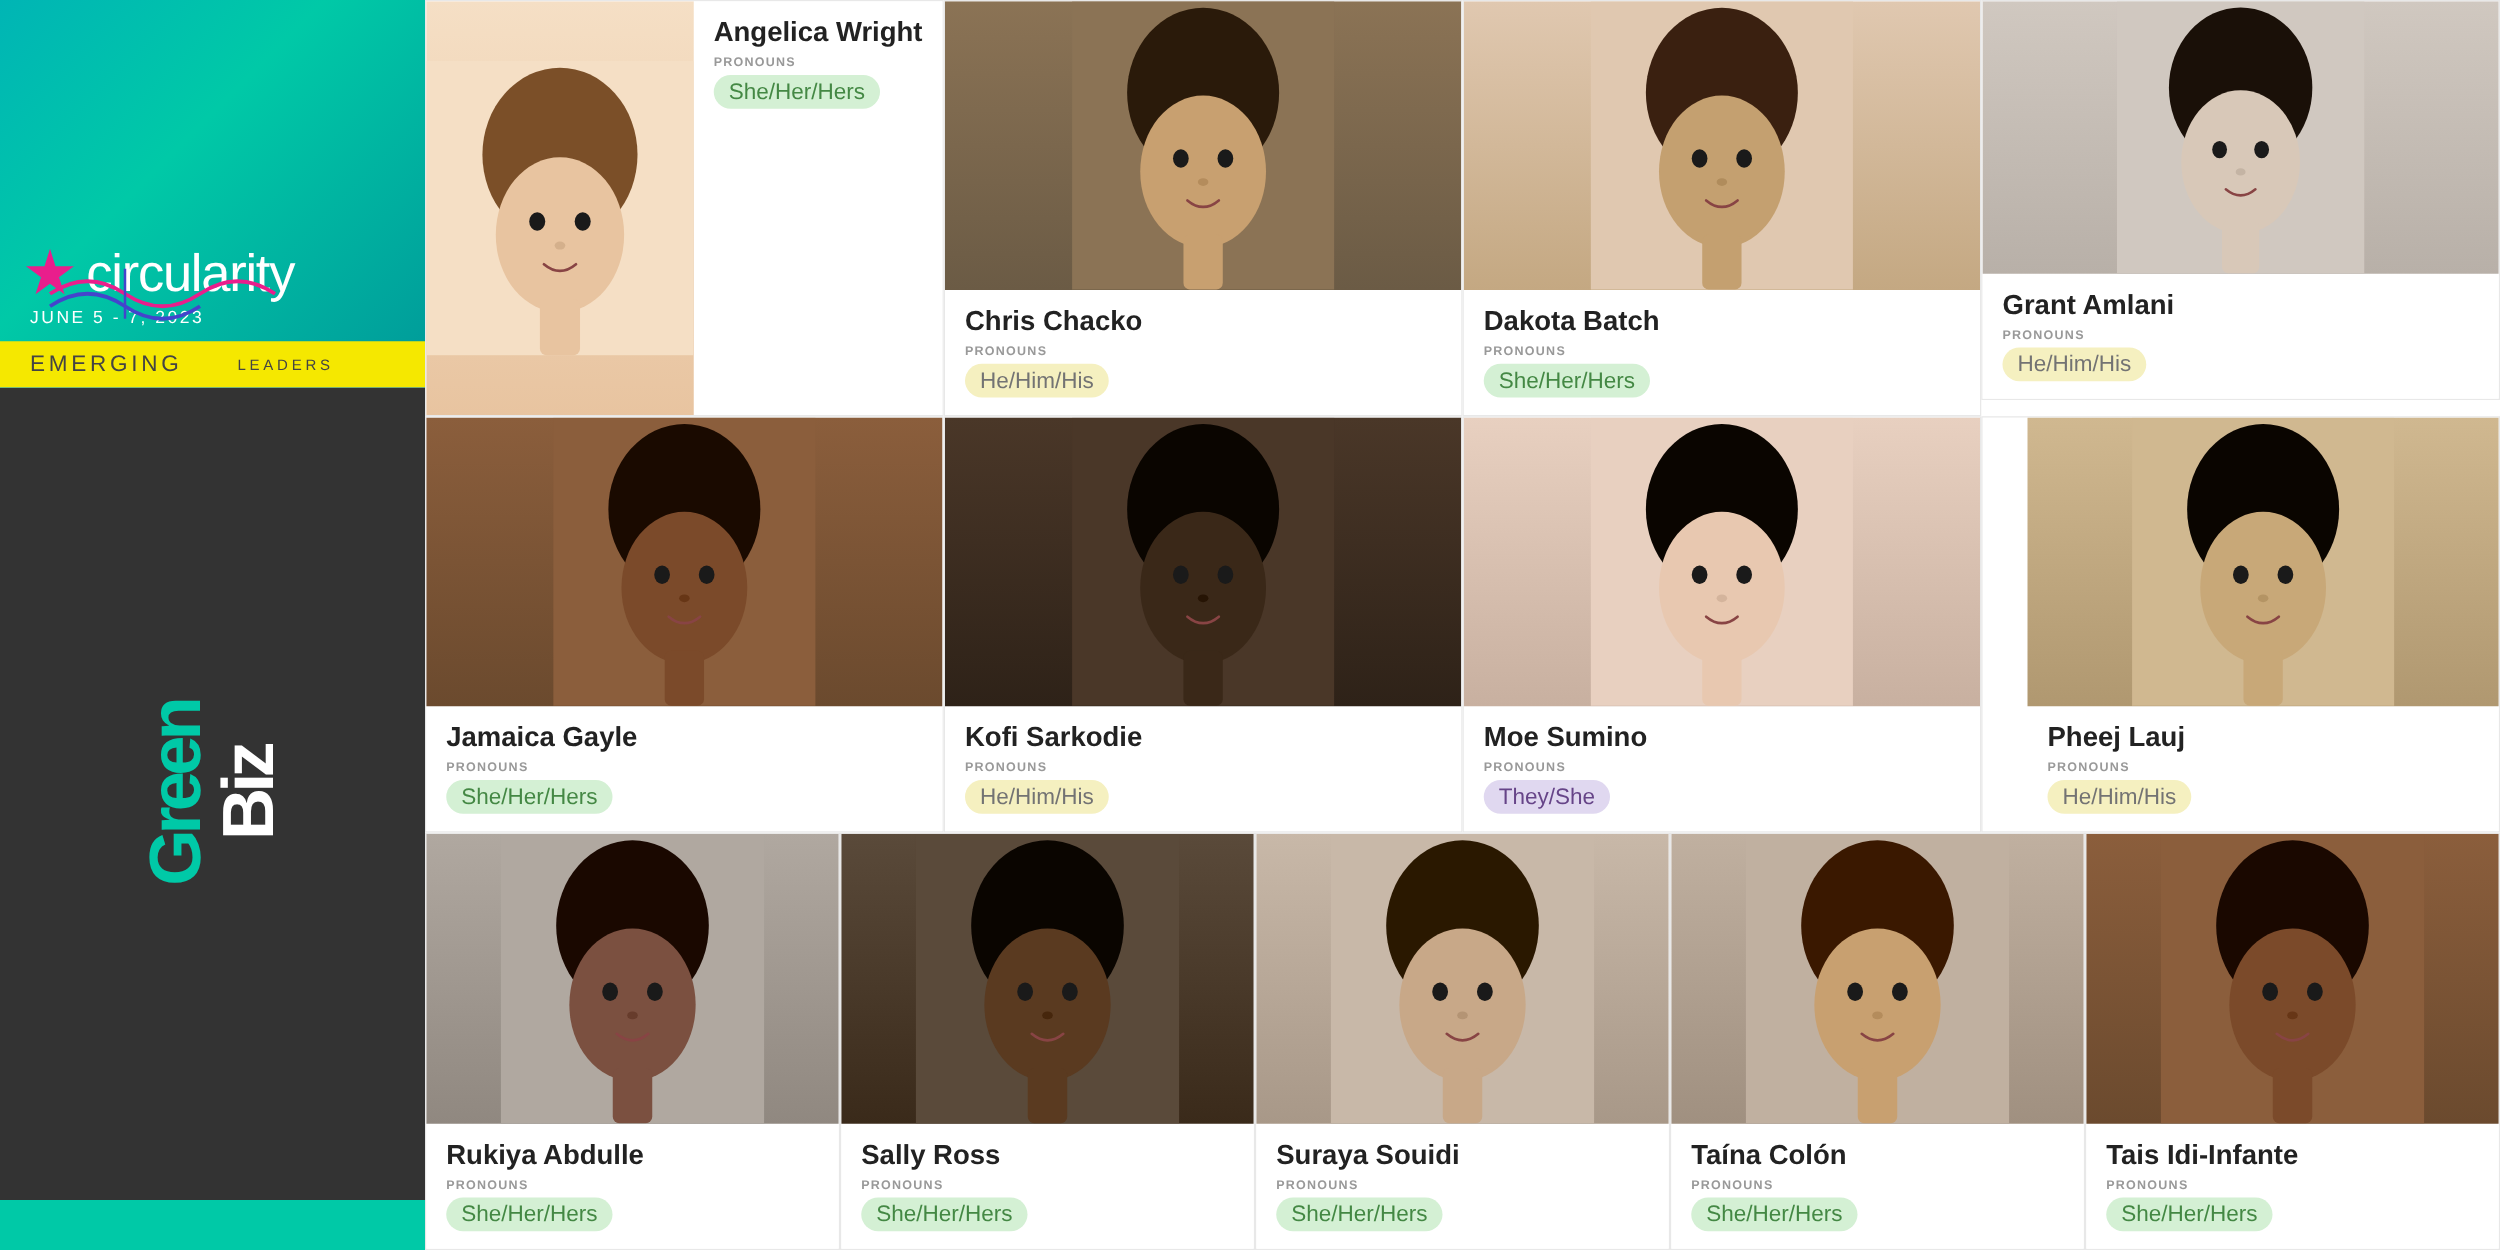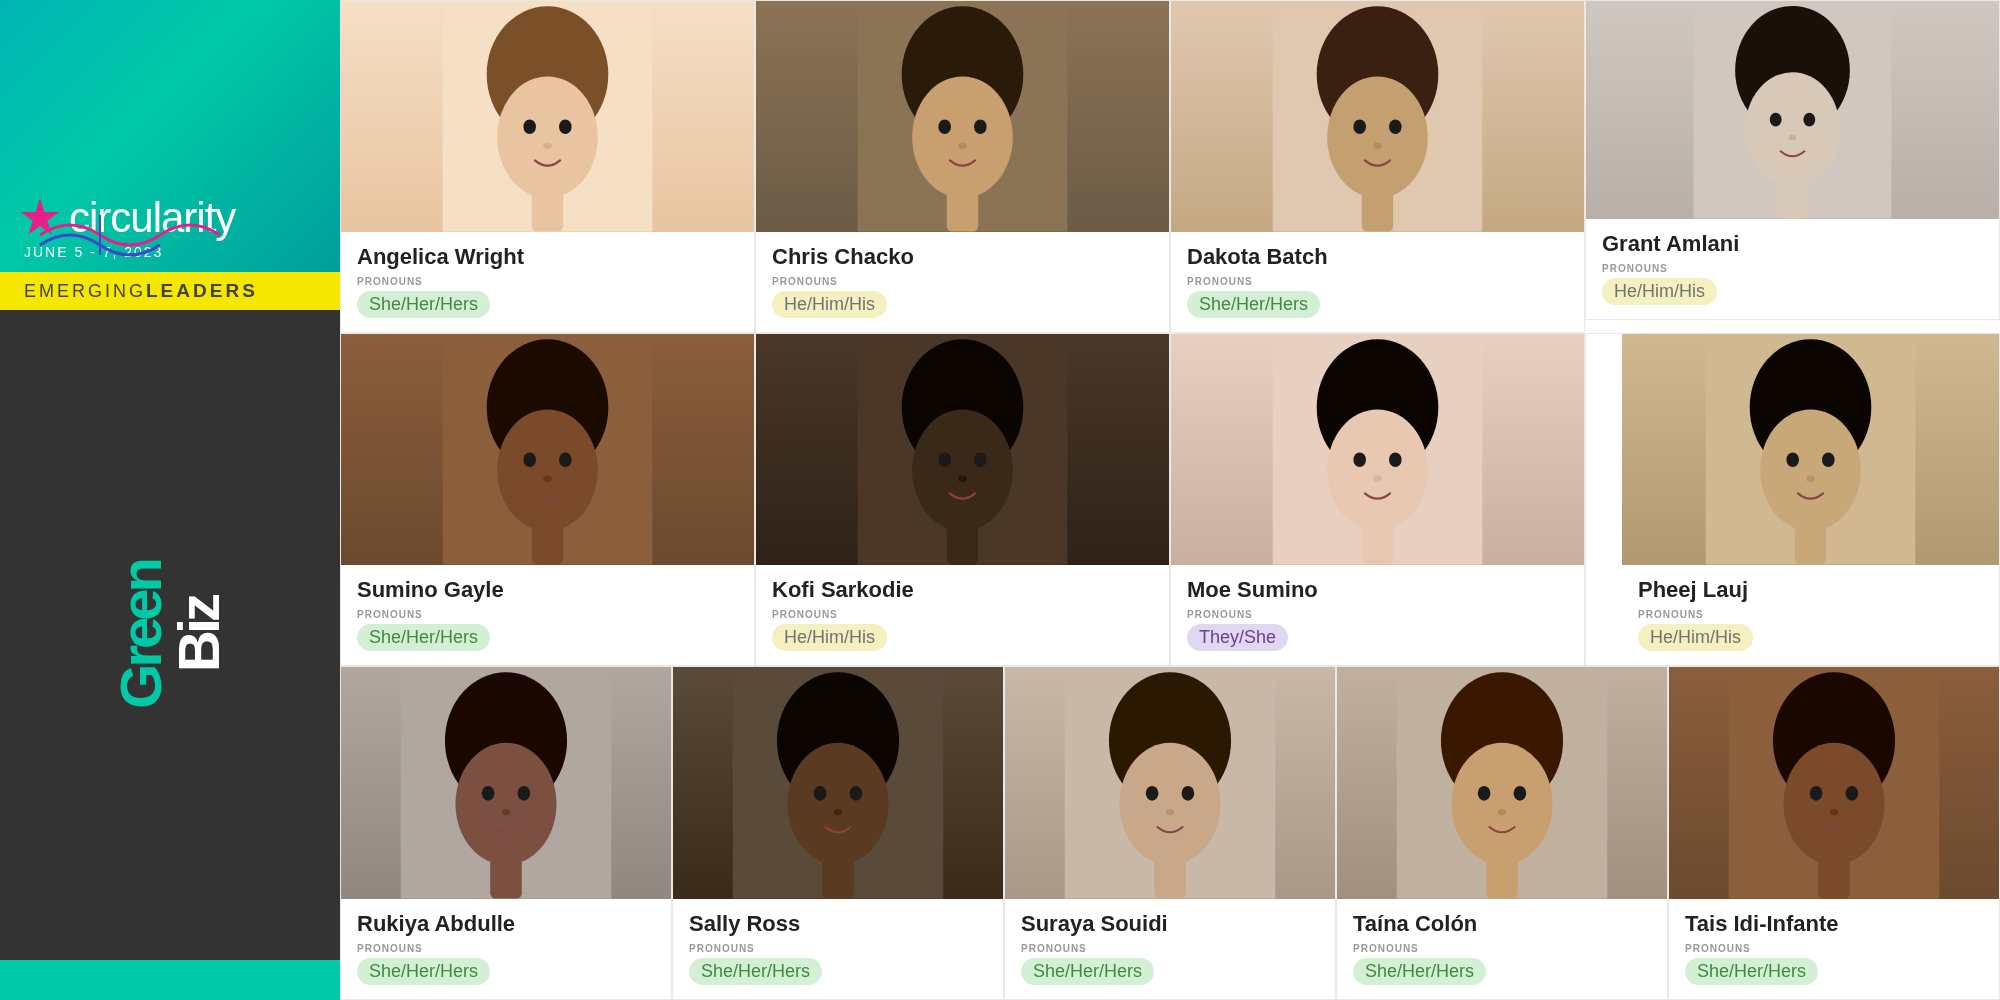--- a/index.html
+++ b/index.html
@@ -75,24 +75,25 @@
     }
 
     .emerging-text {
       font-size: 18px;
       font-weight: 400;
       color: #444;
       letter-spacing: 3px;
     }
 
     .leaders-text {
-      font-size: 19px;
-      font-weight: 700;
+      font-size: 12px;
+      font-weight: 400;
       color: #444;
       letter-spacing: 3px;
+      margin-left: 44px;
     }
 
     .sidebar-bottom {
       background: #333;
       flex: 1;
       display: flex;
       align-items: center;
       justify-content: center;
       padding: 20px;
     }
@@ -241,21 +242,21 @@
     <div class="greenbiz-logo">
       <span class="green-text-vertical">Green</span>
       <span class="biz-text-vertical">Biz</span>
     </div>
   </div>
   <div class="sidebar-accent-bottom"></div>
 </div>
 
 <div class="main-content" id="people-grid" style="grid-template-columns: repeat(5, 1fr); grid-template-rows: repeat(3, 1fr); display: flex; flex-wrap: wrap; align-content: flex-start;">
 <div style="display: flex; width: 100%; height: 333px;">
-      <div class="person-card" style="height: 333px; display: flex; flex-direction: column; width: 415px; min-width: 415px; max-width: 415px;">
+      <div class="person-card" style="height: 333px; display: flex; flex-direction: row; width: 415px; min-width: 415px; max-width: 415px;">
         <div class="person-photo photo-angelica" style="flex: 1 1 0%;">
     <svg class="face-svg" viewBox="0 0 200 220" xmlns="http://www.w3.org/2000/svg">
       <rect width="200" height="220" fill="#f5dfc5"></rect>
 
       <ellipse cx="100" cy="70" rx="58" ry="65" fill="#7B4F28"></ellipse>
 
       <ellipse cx="100" cy="130" rx="48" ry="58" fill="#e8c4a0"></ellipse>
 
       <ellipse cx="83" cy="120" rx="6" ry="7" fill="#1a1a1a"></ellipse>
       <ellipse cx="117" cy="120" rx="6" ry="7" fill="#1a1a1a"></ellipse>
@@ -346,21 +347,21 @@
       <ellipse cx="83" cy="120" rx="6" ry="7" fill="#1a1a1a"></ellipse>
       <ellipse cx="117" cy="120" rx="6" ry="7" fill="#1a1a1a"></ellipse>
 
       <ellipse cx="100" cy="138" rx="4" ry="3" fill="#673616"></ellipse>
 
       <path d="M88,152 Q100,162 112,152" stroke="#884444" stroke-width="2" fill="none" stroke-linecap="round"></path>
 
       <rect x="85" y="178" width="30" height="42" fill="#7B4A2A" rx="5"></rect>
     </svg>
   </div>
-        <div class="person-info"><div class="person-name">Sumino Gayle</div><div class="pronouns-label">PRONOUNS</div><span class="pronouns-badge badge-green">She/Her/Hers</span></div>
+        <div class="person-info"><div class="person-name">Jamaica Gayle</div><div class="pronouns-label">PRONOUNS</div><span class="pronouns-badge badge-green">She/Her/Hers</span></div>
       </div>
       <div class="person-card" style="height: 333px; display: flex; flex-direction: column; width: 415px; min-width: 415px; max-width: 415px;">
         <div class="person-photo photo-kofi" style="flex: 1 1 0%;">
     <svg class="face-svg" viewBox="0 0 200 220" xmlns="http://www.w3.org/2000/svg">
       <rect width="200" height="220" fill="#4A3728"></rect>
 
       <ellipse cx="100" cy="70" rx="58" ry="65" fill="#0A0500"></ellipse>
 
       <ellipse cx="100" cy="130" rx="48" ry="58" fill="#3A2818"></ellipse>
 

